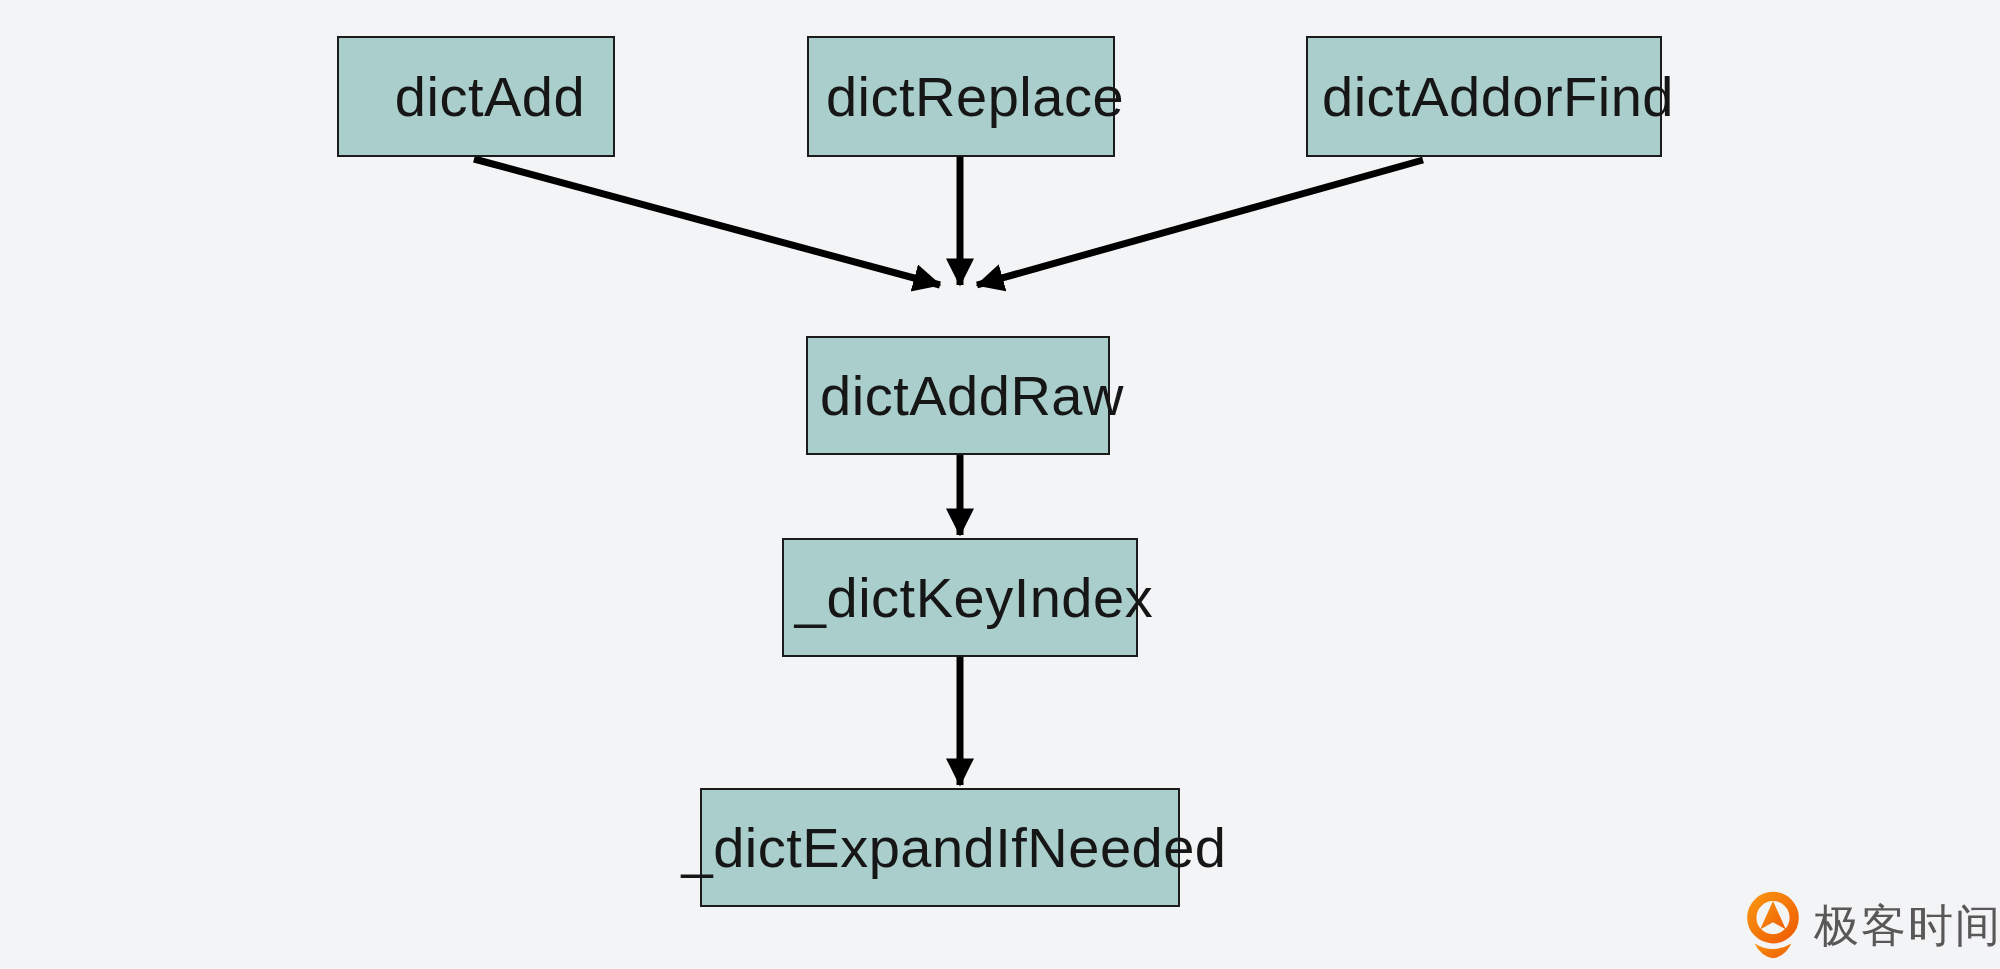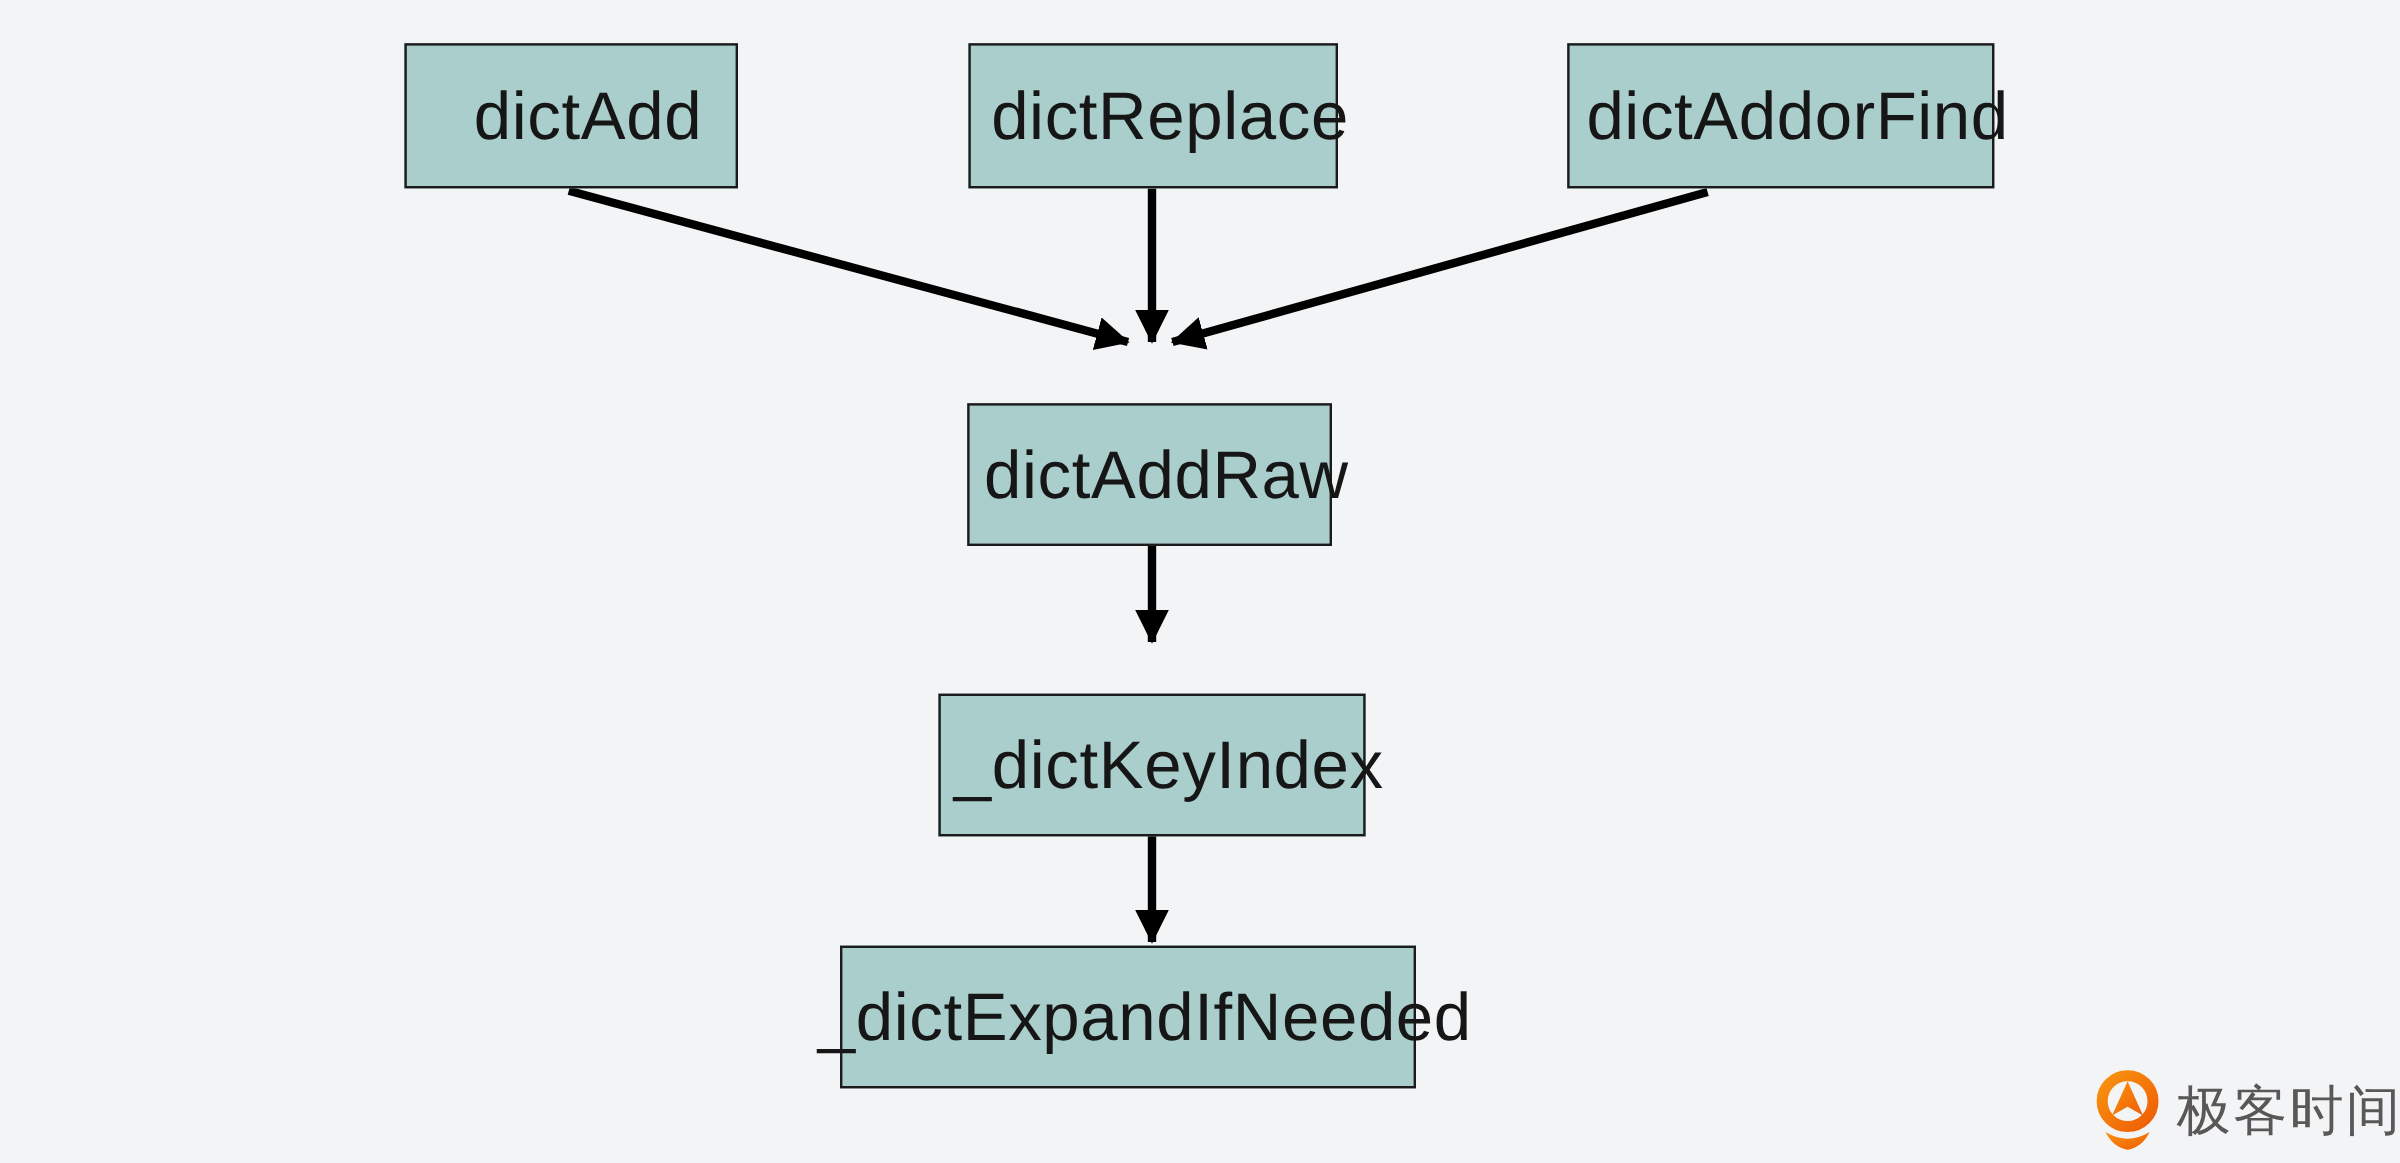--- a/index.html
+++ b/index.html
@@ -85,21 +85,21 @@
       <line x1="1423" y1="160" x2="977" y2="285" stroke="#000000" stroke-width="7" marker-end="url(#arrowhead)"></line>
       <line x1="960" y1="407" x2="960" y2="535" stroke="#000000" stroke-width="7" marker-end="url(#arrowhead)"></line>
       <line x1="960" y1="657" x2="960" y2="785" stroke="#000000" stroke-width="7" marker-end="url(#arrowhead)"></line>
     </svg>
 
   <div id="nodes-layer">
       <div class="node" style="left: 337px; top: 36px; width: 278px; height: 121px;">dictAdd</div>
       <div class="node" style="left: 807px; top: 36px; width: 308px; height: 121px;">dictReplace</div>
       <div class="node" style="left: 1306px; top: 36px; width: 356px; height: 121px; text-align: center;">dictAddorFind</div>
       <div class="node" style="left: 806px; top: 288px; width: 304px; height: 119px; margin-top: 48px;">dictAddRaw</div>
-      <div class="node" style="left: 782px; top: 538px; width: 356px; height: 119px; margin-top: 40px;">_dictKeyIndex</div>
+      <div class="node" style="left: 782px; top: 538px; width: 356px; height: 119px;">_dictKeyIndex</div>
       <div class="node" style="left: 700px; top: 788px; width: 480px; height: 119px;">_dictExpandIfNeeded</div>
     </div>
 
   <div class="logo">
     <svg class="logo-icon" viewBox="0 0 64 76">
       <defs>
         <linearGradient id="ggrad" x1="0" y1="0" x2="1" y2="1">
           <stop offset="0" id="ggrad-stop1" stop-color="#f9930f"></stop>
           <stop offset="1" id="ggrad-stop2" stop-color="#ef5d05"></stop>
         </linearGradient>

